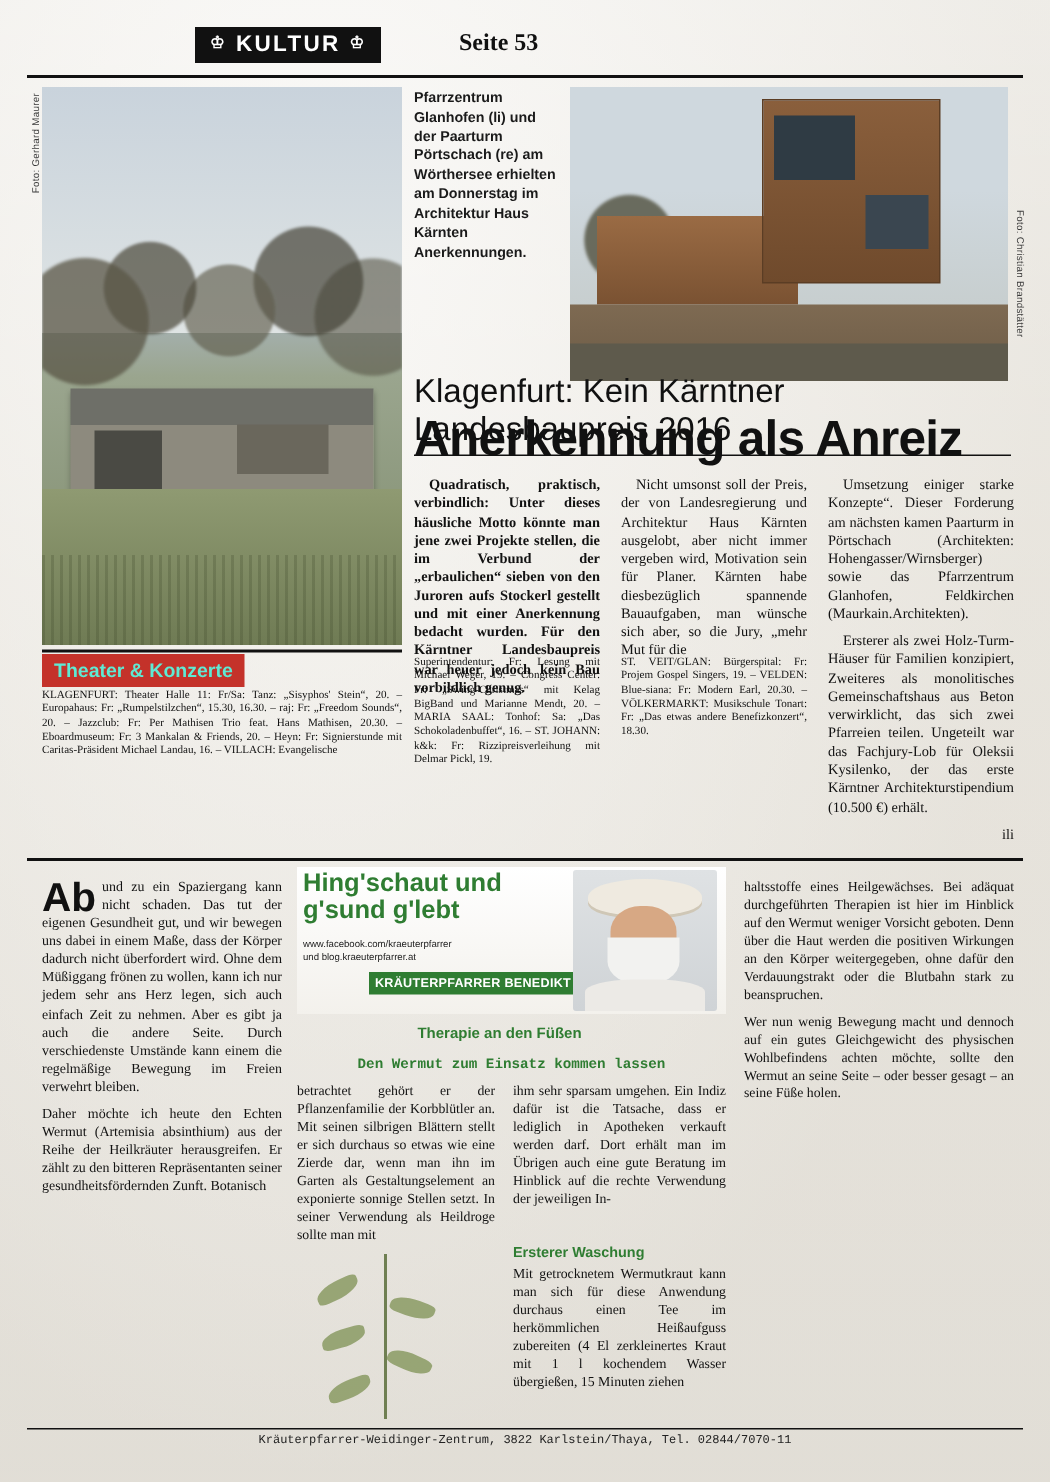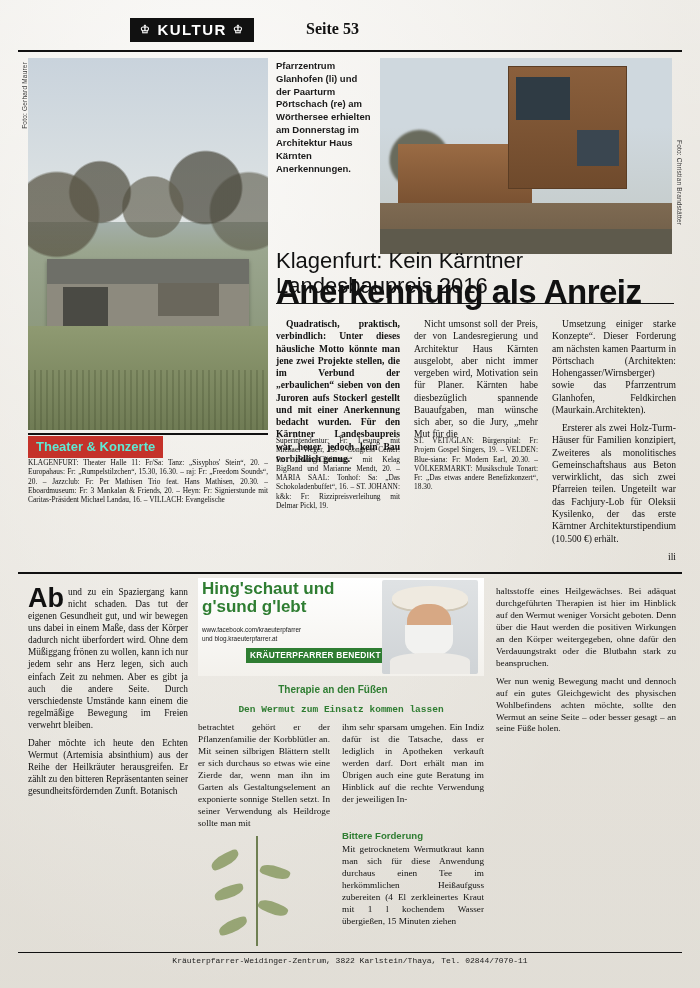--- a/index.html
+++ b/index.html
@@ -324,21 +324,21 @@
   <div class="therapie-sub">Den Wermut zum Einsatz kommen lassen</div>
 
   <div class="lcol col-a">
     <p>betrachtet gehört er der Pflanzenfamilie der Korbblütler an. Mit seinen silbrigen Blättern stellt er sich durchaus so etwas wie eine Zierde dar, wenn man ihn im Garten als Gestaltungselement an exponierte sonnige Stellen setzt. In seiner Verwendung als Heildroge sollte man mit</p>
   </div>
   <div class="lcol col-b">
     <p>ihm sehr sparsam umgehen. Ein Indiz dafür ist die Tatsache, dass er lediglich in Apotheken verkauft werden darf. Dort erhält man im Übrigen auch eine gute Beratung im Hinblick auf die rechte Verwendung der jeweiligen In-</p>
   </div>
 
   <div class="bittere">
-    <h4>Bittere Forderung</h4>
+    <h4>Ersterer Waschung</h4>
     <div>Mit getrocknetem Wermutkraut kann man sich für diese Anwendung durchaus einen Tee im herkömmlichen Heißaufguss zubereiten (4 El zerkleinertes Kraut mit 1 l kochendem Wasser übergießen, 15 Minuten ziehen</div>
   </div>
 
   <div class="lcol col-c">
     <p>haltsstoffe eines Heilgewächses. Bei adäquat durchgeführten Therapien ist hier im Hinblick auf den Wermut weniger Vorsicht geboten. Denn über die Haut werden die positiven Wirkungen an den Körper weitergegeben, ohne dafür den Verdauungstrakt oder die Blutbahn stark zu beanspruchen.</p>
     <p>Wer nun wenig Bewegung macht und dennoch auf ein gutes Gleichgewicht des physischen Wohlbefindens achten möchte, sollte den Wermut an seine Seite – oder besser gesagt – an seine Füße holen.</p>
   </div>
 
   <div class="plant">
     <div class="stem"></div>

